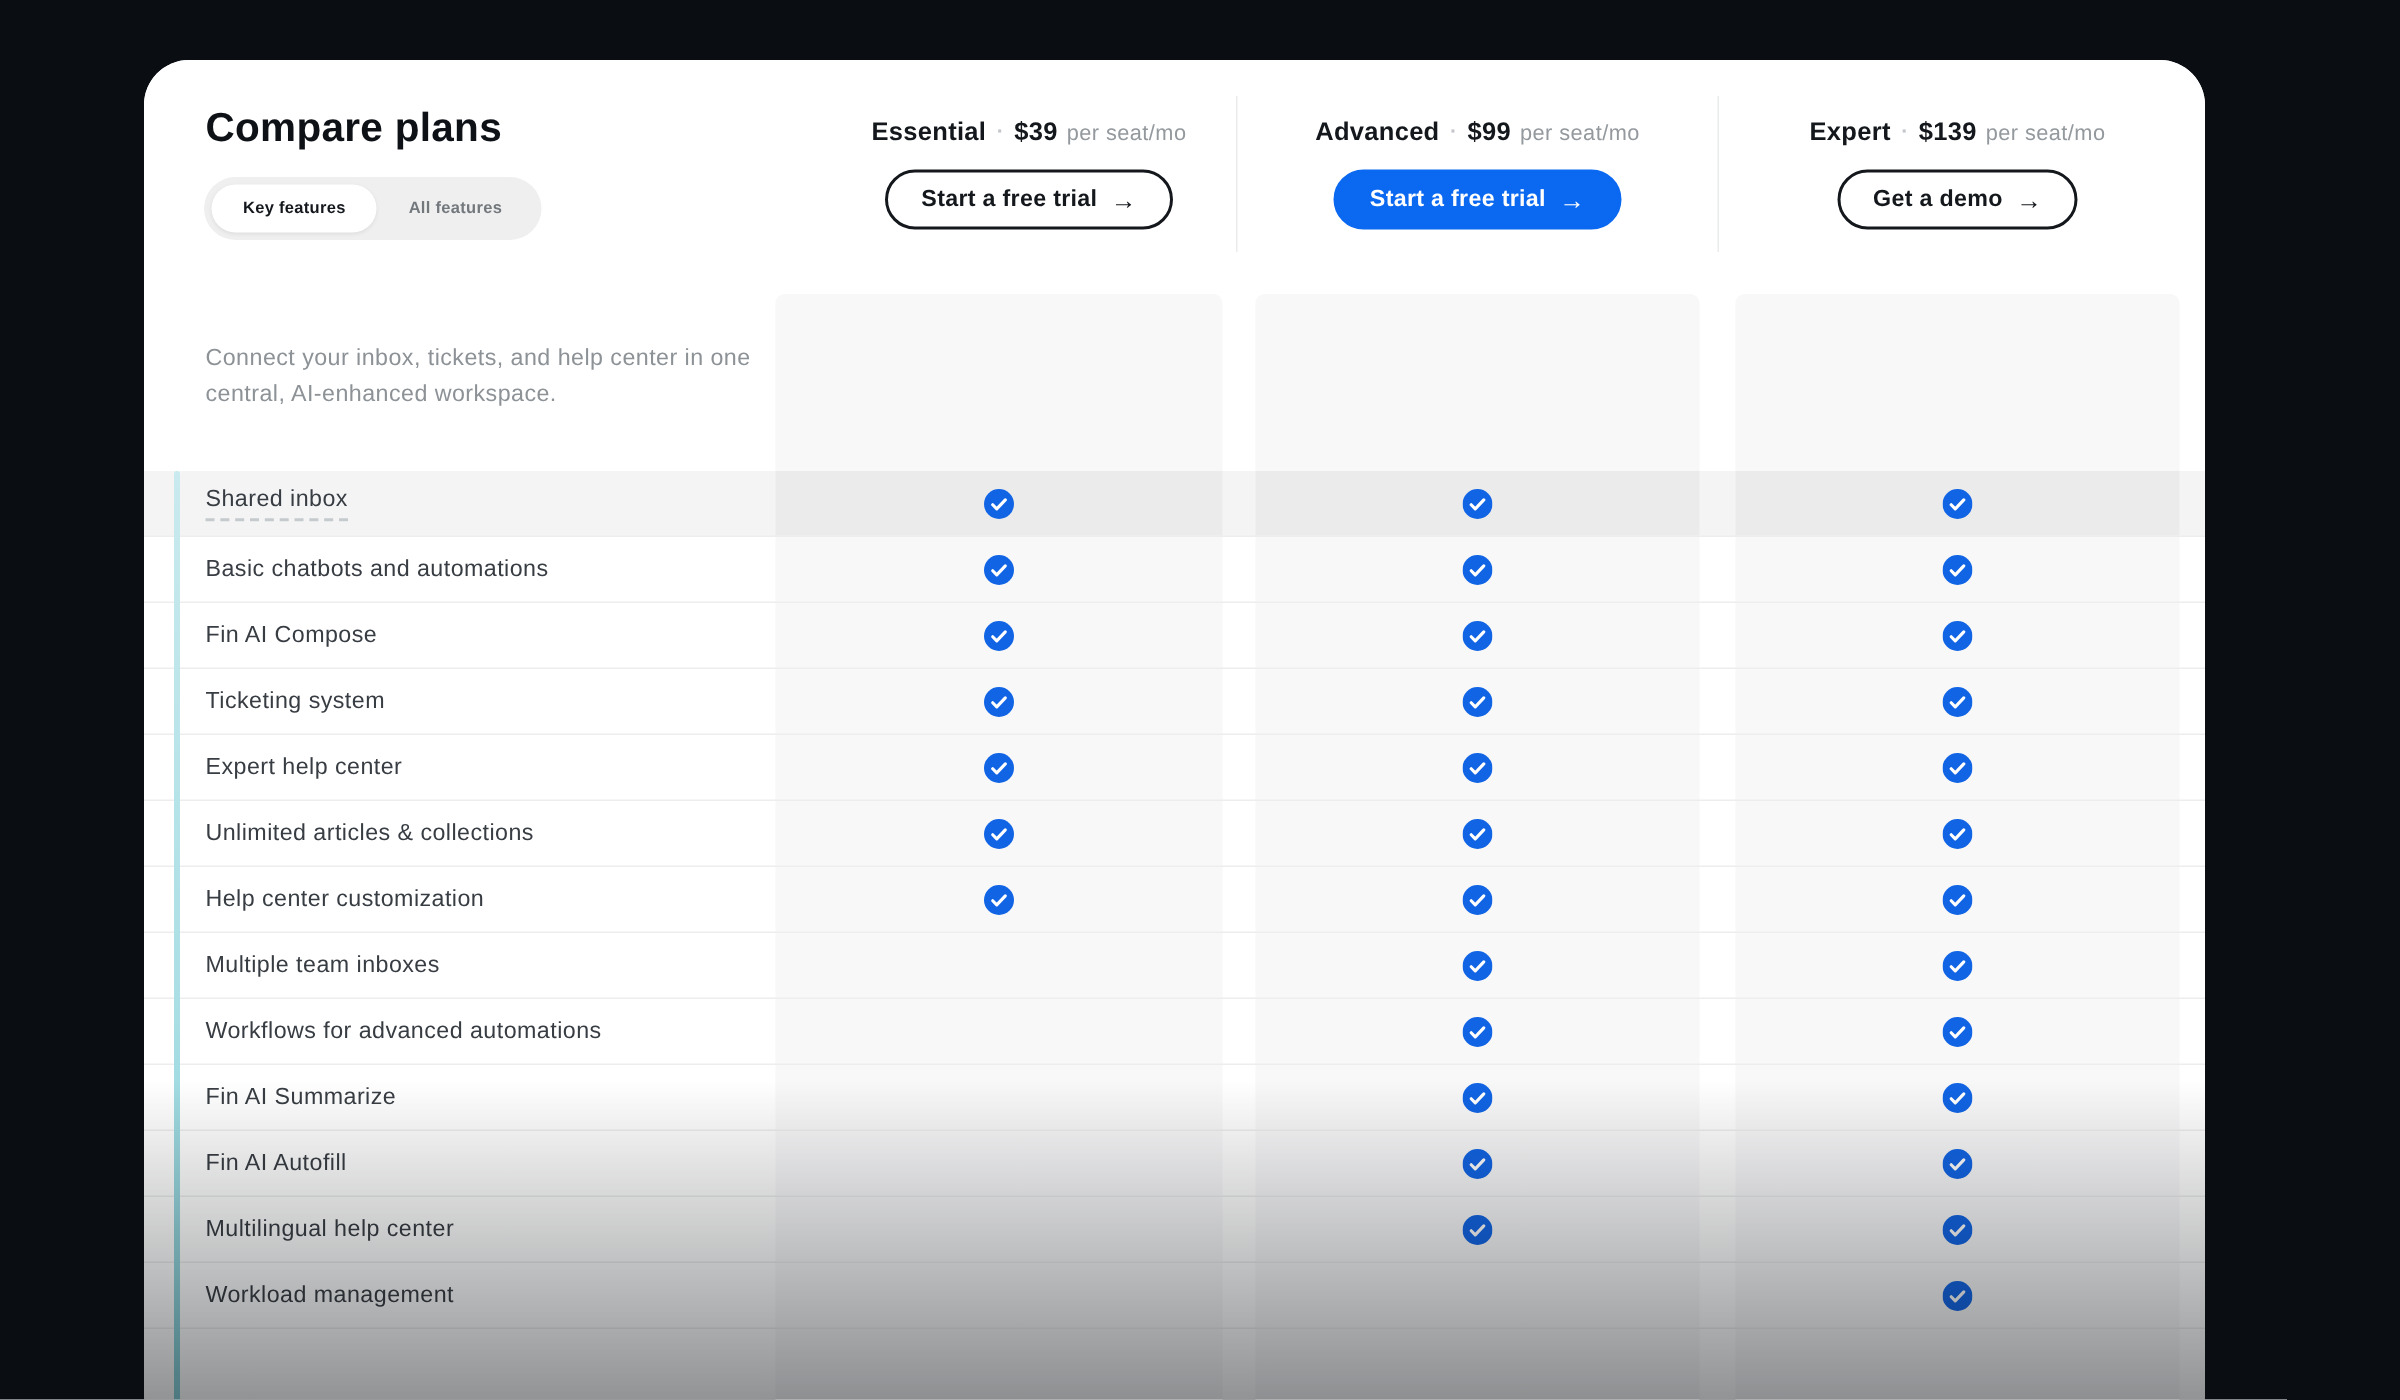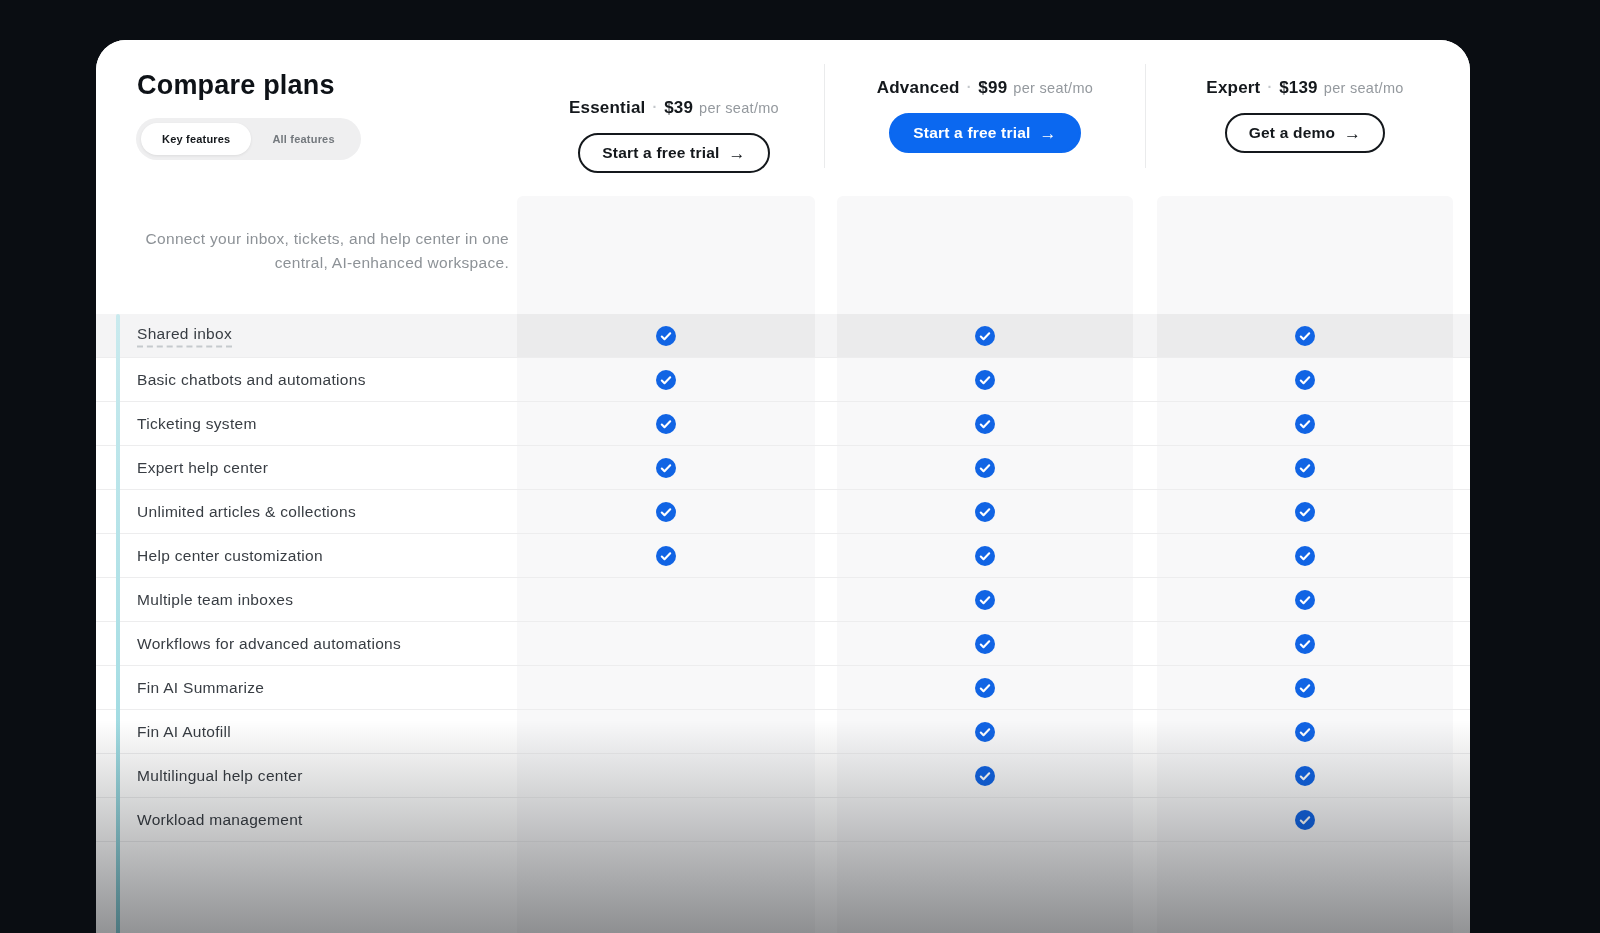--- a/index.html
+++ b/index.html
@@ -33,21 +33,21 @@
     border:none; background:transparent; cursor:pointer;
     font-family:inherit; font-size:11px; font-weight:600;
     color:#73787d; padding:10px 21px; border-radius:999px; letter-spacing:.2px;
   }
   .toggle .opt.active {
     background:#fff; color:#14181c; font-weight:700;
     box-shadow:0 1px 3px rgba(0,0,0,.08);
   }
 
   .plan-col { position:absolute; top:0; text-align:center; }
-  .plan-col.p1 { left:429px; width:298px;margin-top:20px; }
+  .plan-col.p1 { left:441px; width:298px; }
   .plan-col.p2 { left:741px; width:296px; }
   .plan-col.p3 { left:1061px; width:296px; }
   .plan-title { margin-top:38px; font-size:17px; color:#14181c; white-space:nowrap; }
   .plan-name, .plan-price { font-weight:700; letter-spacing:.2px; }
   .dot { color:#c3c7cb; font-weight:700; margin:0 7px; font-size:14px; vertical-align:1px; }
   .plan-period { color:#94999e; font-size:14.5px; font-weight:400; margin-left:6px; letter-spacing:.3px; }
   .cta {
     margin-top:15px; height:40px; padding:0 22px;
     border-radius:999px; font-family:inherit; font-size:15.5px; font-weight:700;
     letter-spacing:.2px; cursor:pointer; display:inline-flex; align-items:center; gap:9px;
@@ -67,21 +67,21 @@
   .col-bg.c1 { left:421px; width:298px; }
   .col-bg.c2 { left:741px; width:296px; }
   .col-bg.c3 { left:1061px; width:296px; }
 
   .section-header { position:relative; height:118px; padding:20px 0 0 41px; }
   .section-title-row { display:flex; align-items:center; gap:12px; }
   .section-icon { display:inline-flex; width:22px; height:22px; }
   .section-title { font-size:17px; font-weight:700; color:#14181c; letter-spacing:.2px; }
   .section-desc {
     margin-top:11px; width:372px;
-    font-size:15.5px; line-height:1.58; color:#8d9297; letter-spacing:.3px;text-align:right;
+    font-size:15.5px; line-height:1.58; color:#8d9297; letter-spacing:.3px;
   }
 
   .rows { position:relative; }
   .feature-row { position:relative; height:44px; border-bottom:1px solid #ededee; }
   .feature-row.hl { background:#f4f4f5; }
   .feature-label {
     position:absolute; left:41px; top:50%; transform:translateY(-50%);
     font-size:15.5px; color:#383d43; letter-spacing:.3px;
   }
   .feature-label.tooltip { border-bottom:2px dashed #c5cacd; padding-bottom:3px; }
@@ -211,20 +211,47 @@
           <div class="cell x">
             <span class="check-icon">
               <svg viewBox="0 0 20 20" width="20" height="20">
                 <circle cx="10" cy="10" r="10" fill="#1164e4"></circle>
                 <path d="M5.8 10.5l2.7 2.7 5.7-5.9" stroke="#fff" stroke-width="2.1" fill="none" stroke-linecap="round" stroke-linejoin="round"></path>
               </svg>
             </span>
           </div>
         </div>
         <div class="feature-row">
+          <span class="feature-label">Fin AI Compose</span>
+          <div class="cell e">
+            <span class="check-icon">
+              <svg viewBox="0 0 20 20" width="20" height="20">
+                <circle cx="10" cy="10" r="10" fill="#1164e4"></circle>
+                <path d="M5.8 10.5l2.7 2.7 5.7-5.9" stroke="#fff" stroke-width="2.1" fill="none" stroke-linecap="round" stroke-linejoin="round"></path>
+              </svg>
+            </span>
+          </div>
+          <div class="cell a">
+            <span class="check-icon">
+              <svg viewBox="0 0 20 20" width="20" height="20">
+                <circle cx="10" cy="10" r="10" fill="#1164e4"></circle>
+                <path d="M5.8 10.5l2.7 2.7 5.7-5.9" stroke="#fff" stroke-width="2.1" fill="none" stroke-linecap="round" stroke-linejoin="round"></path>
+              </svg>
+            </span>
+          </div>
+          <div class="cell x">
+            <span class="check-icon">
+              <svg viewBox="0 0 20 20" width="20" height="20">
+                <circle cx="10" cy="10" r="10" fill="#1164e4"></circle>
+                <path d="M5.8 10.5l2.7 2.7 5.7-5.9" stroke="#fff" stroke-width="2.1" fill="none" stroke-linecap="round" stroke-linejoin="round"></path>
+              </svg>
+            </span>
+          </div>
+        </div>
+        <div class="feature-row">
           <span class="feature-label">Ticketing system</span>
           <div class="cell e">
             <span class="check-icon">
               <svg viewBox="0 0 20 20" width="20" height="20">
                 <circle cx="10" cy="10" r="10" fill="#1164e4"></circle>
                 <path d="M5.8 10.5l2.7 2.7 5.7-5.9" stroke="#fff" stroke-width="2.1" fill="none" stroke-linecap="round" stroke-linejoin="round"></path>
               </svg>
             </span>
           </div>
           <div class="cell a">

